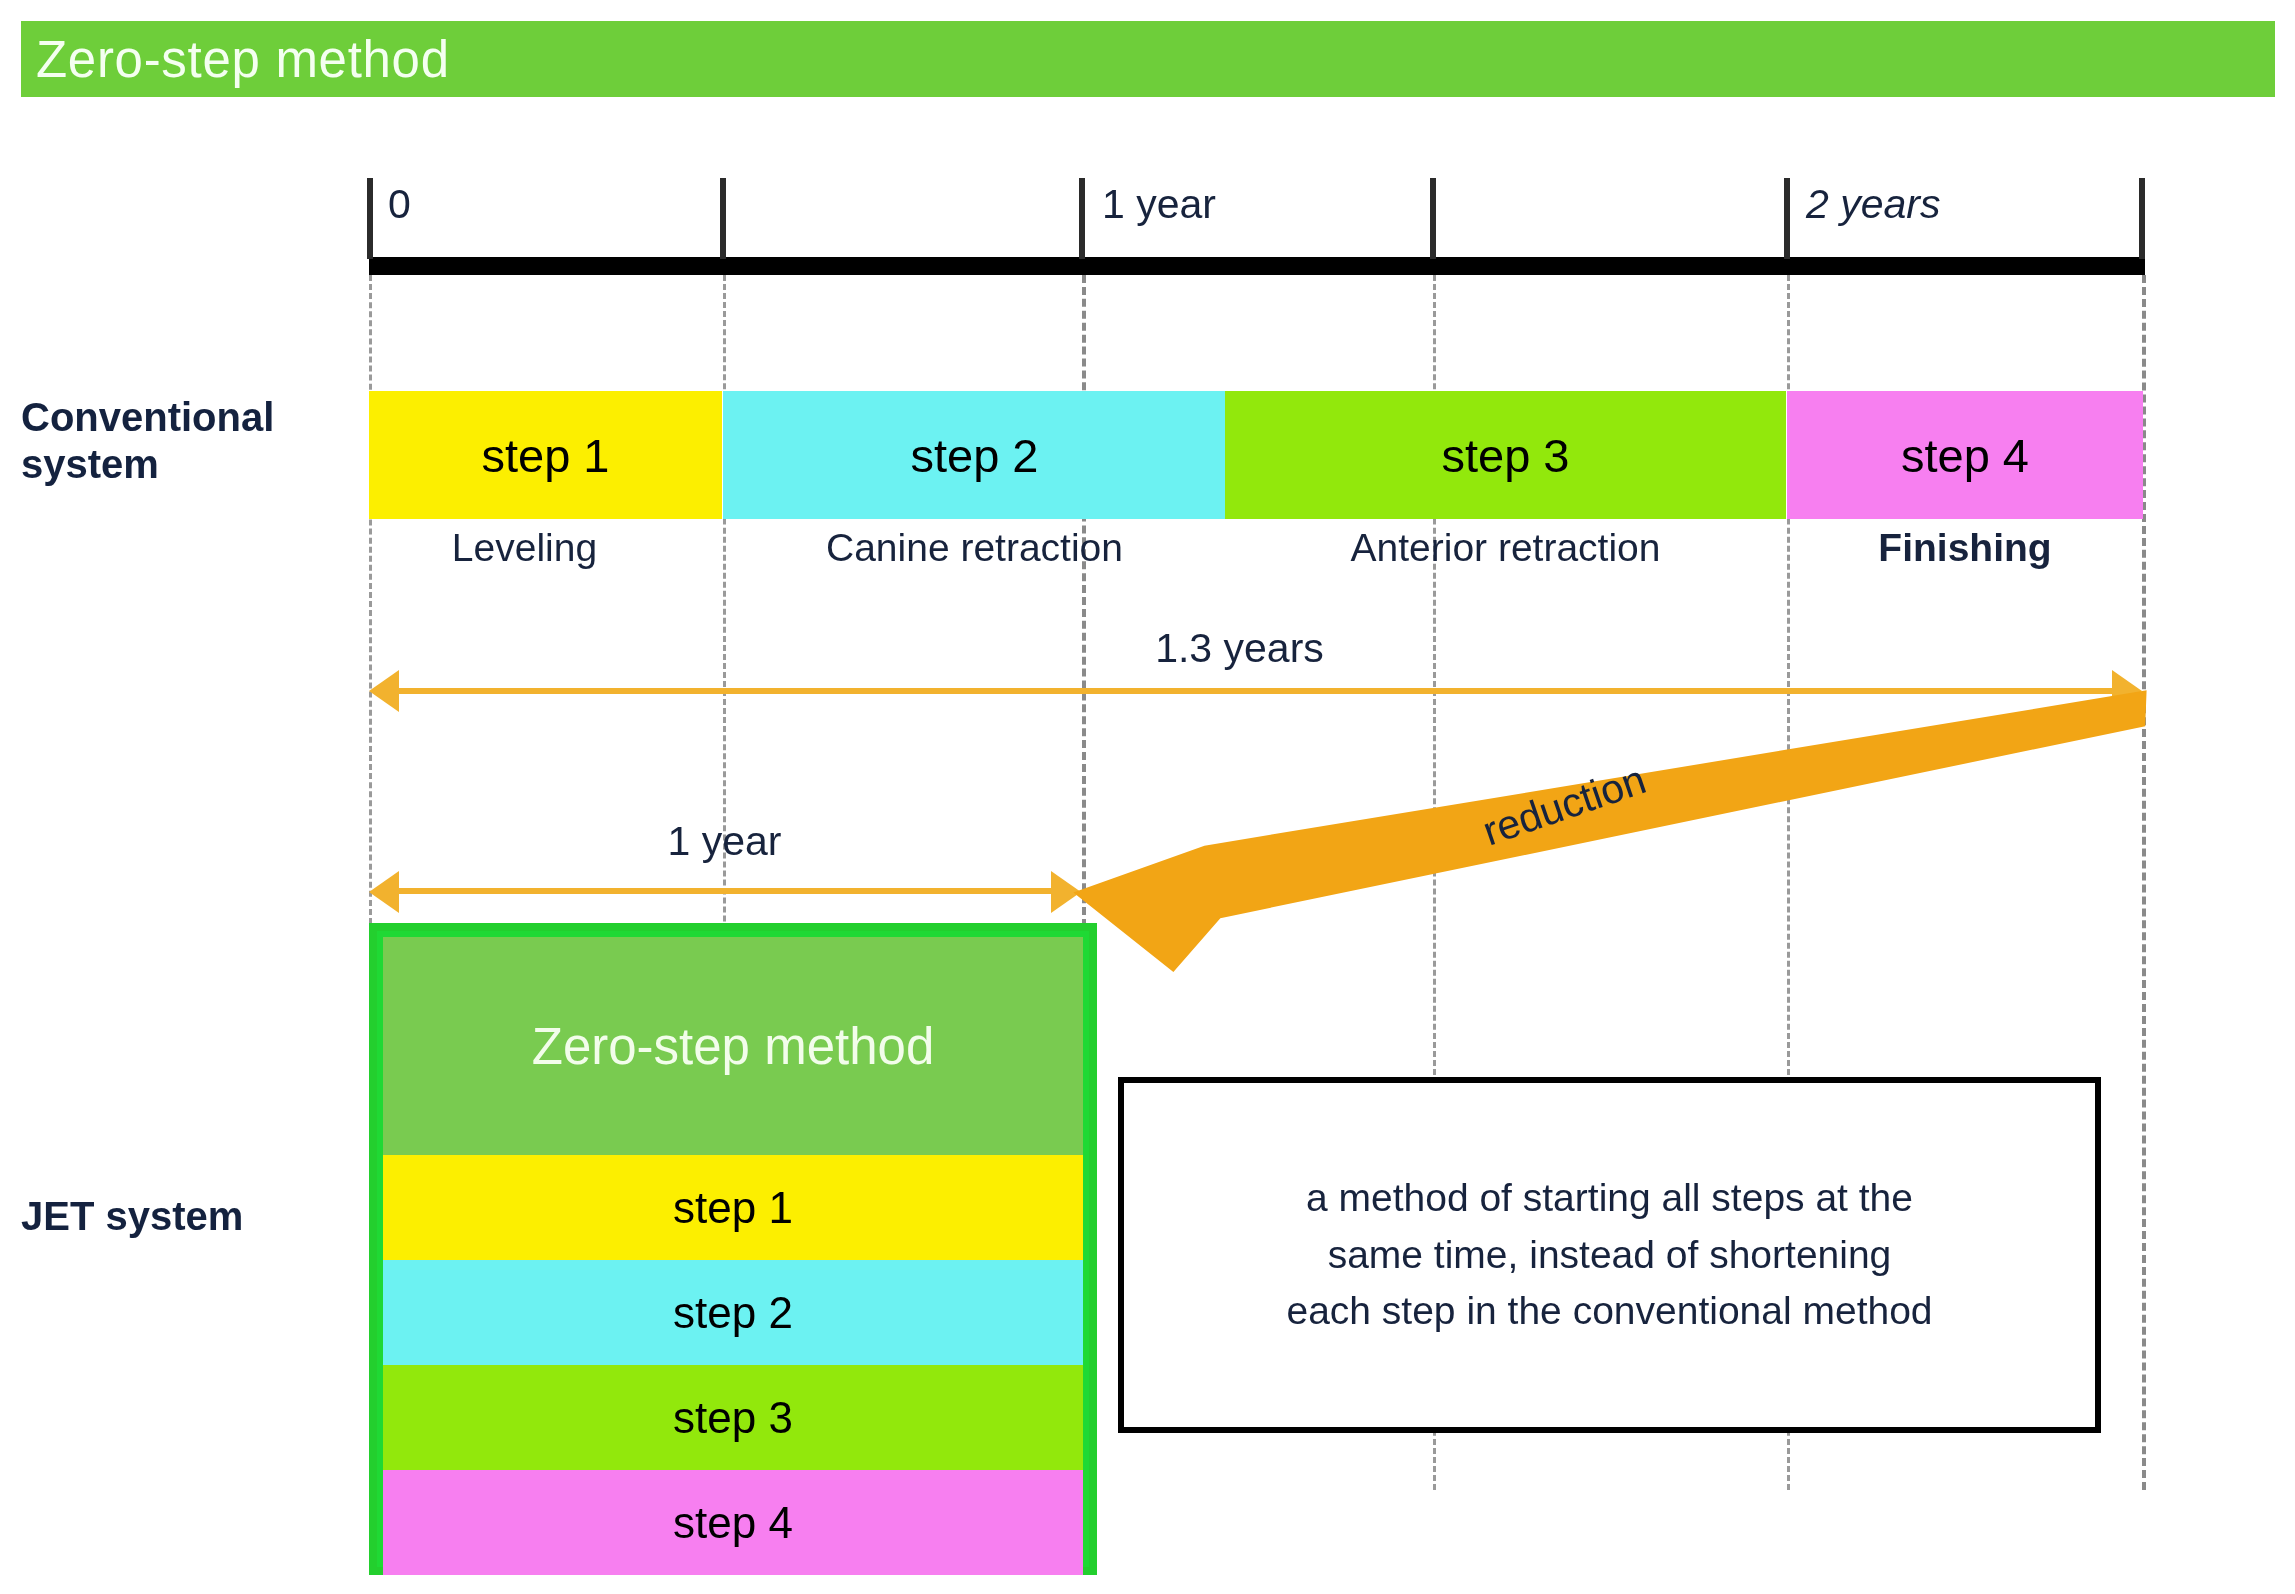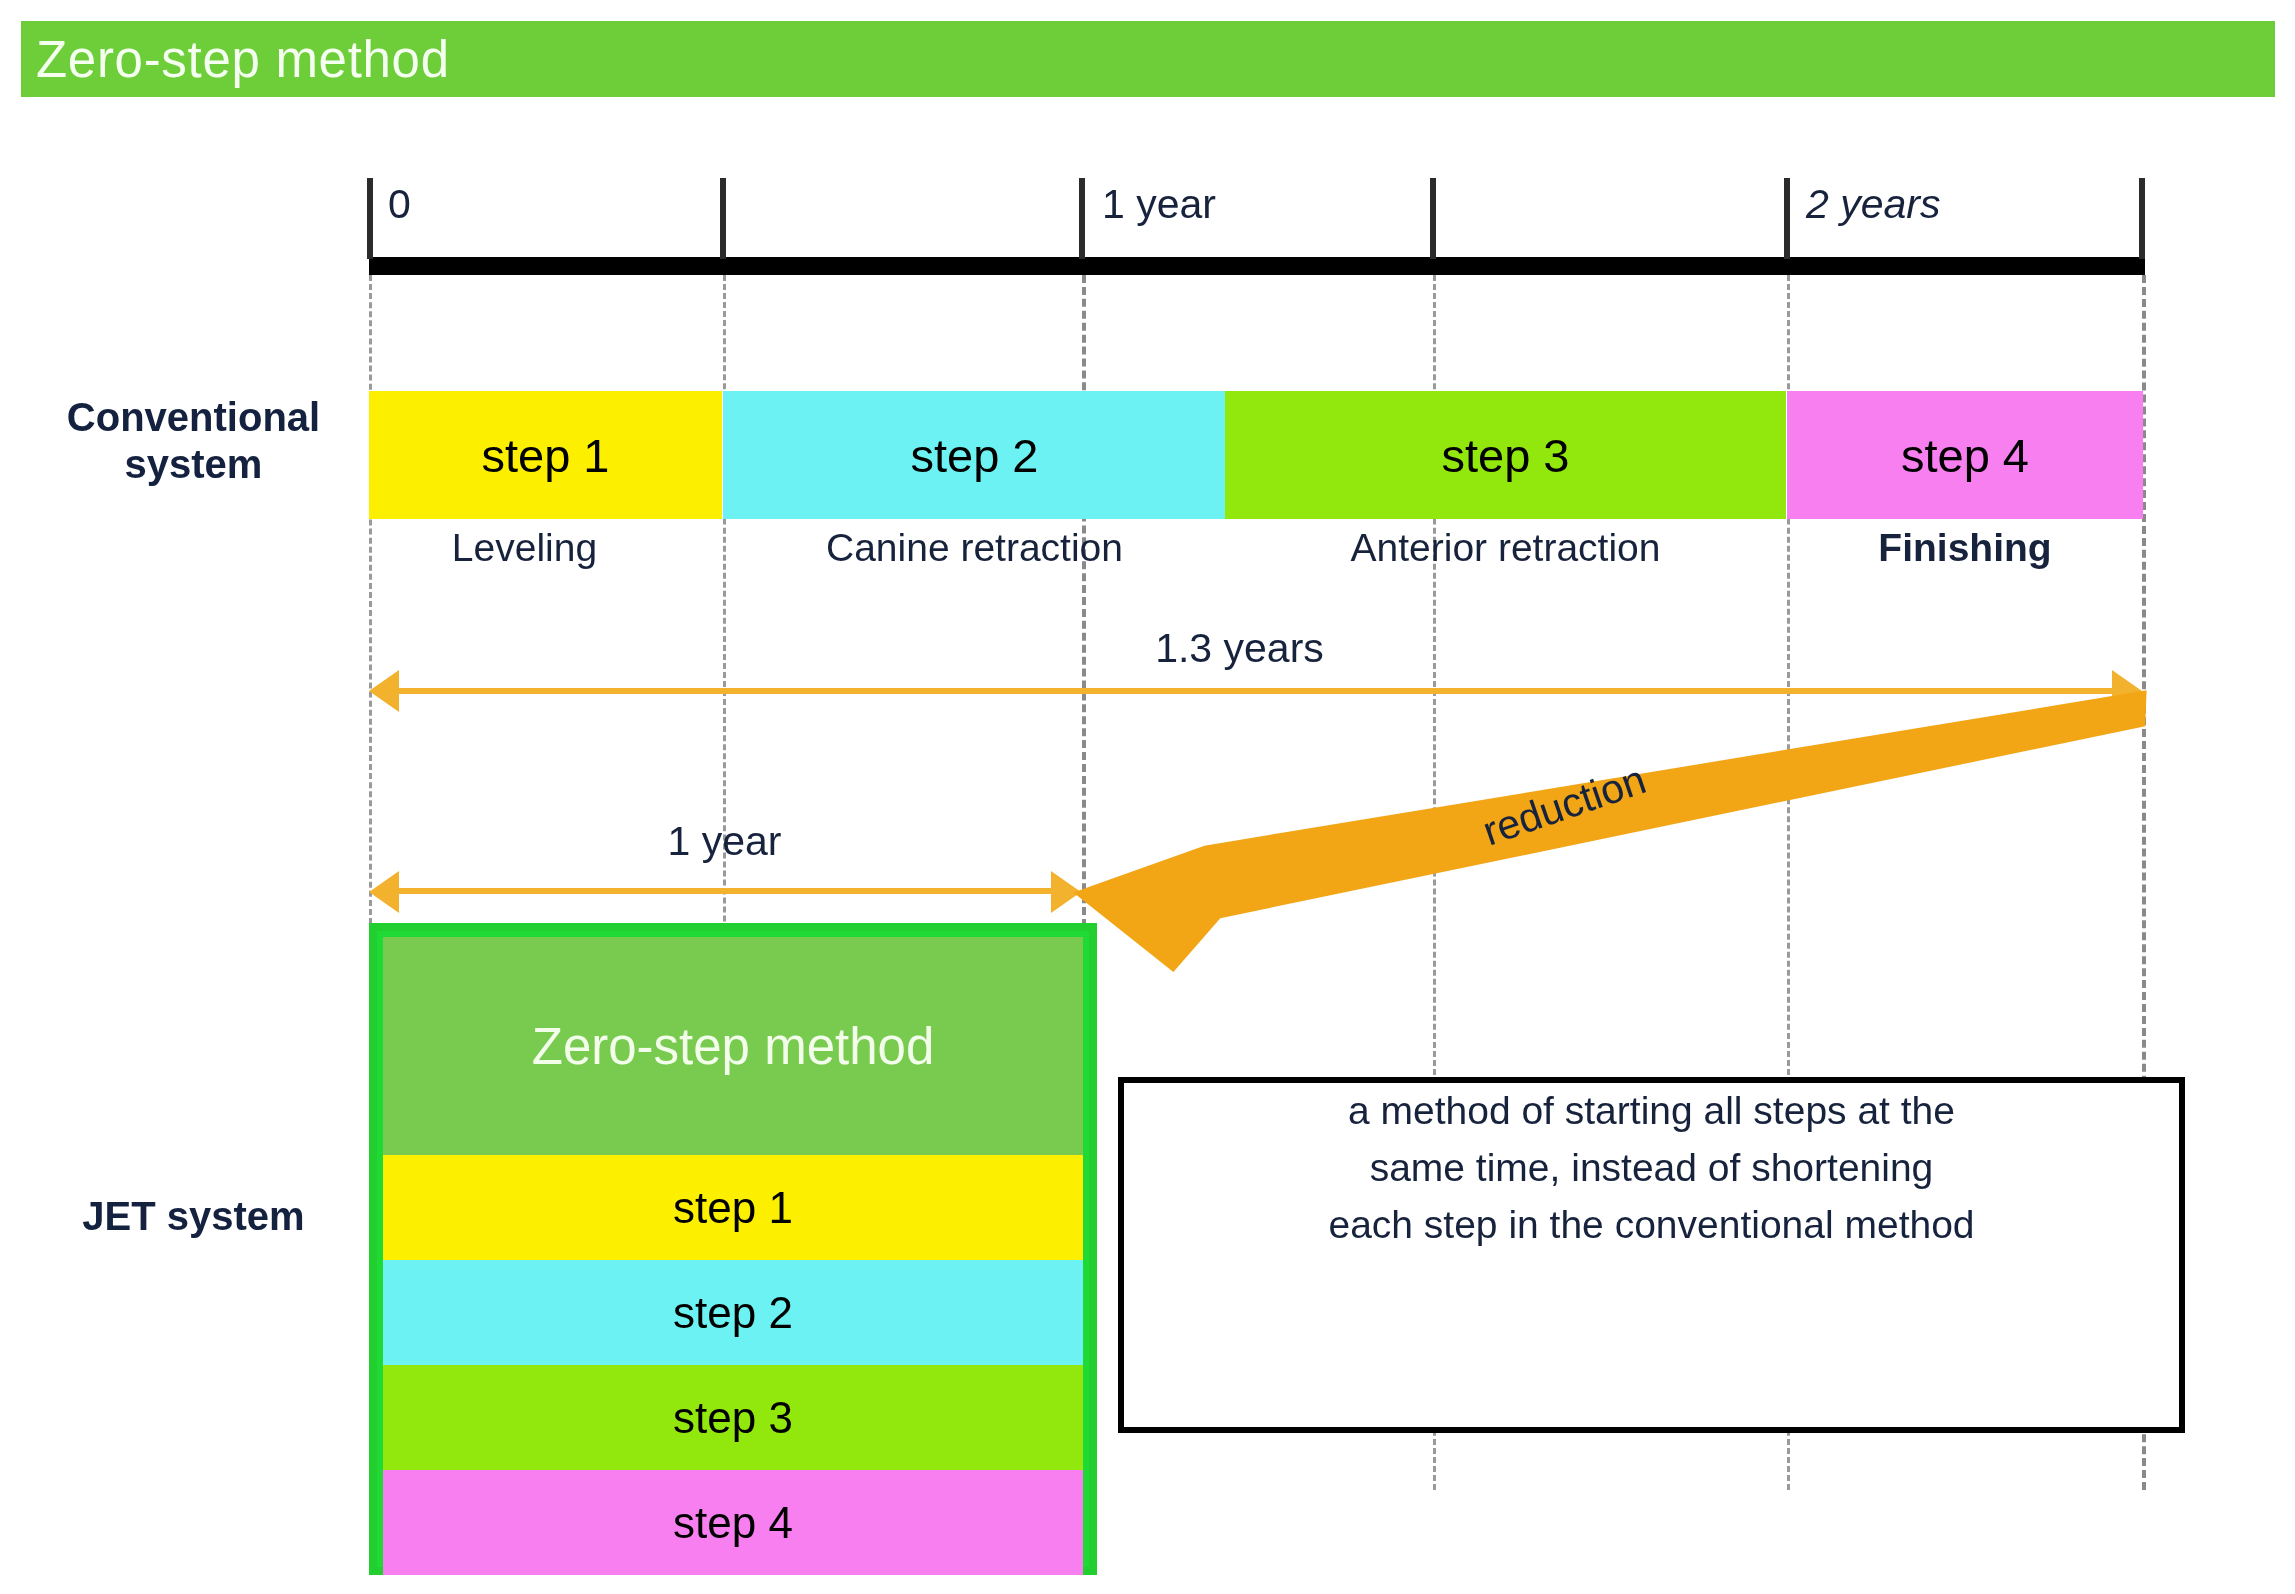--- a/index.html
+++ b/index.html
@@ -16,21 +16,21 @@
   #axis-bar{position:absolute;left:369px;top:257px;width:1776px;height:18px;background:#000;}
   .tick{position:absolute;top:178px;width:6.2px;height:81px;background:#2b2b2b;}
   .tick-label{position:absolute;top:181px;font-size:41px;color:#17233d;white-space:nowrap;}
 
   
   .vguide{position:absolute;width:0;border-left:4.8px dashed #8a8a8a;}
   .vguide.thin{border-left:3.5px dashed #9a9a9a;}
 
   
   .row-label{position:absolute;font-size:40px;font-weight:bold;color:#14223f;
-             text-align:center;line-height:1.18;}
+             line-height:1.18;}
   .conv-step{position:absolute;top:0;height:128px;display:flex;align-items:center;
              justify-content:center;font-size:47px;color:#000;}
   .conv-sub{position:absolute;top:526px;font-size:39px;color:#17233d;text-align:center;}
 
   
   .measure-line{position:absolute;height:6.2px;background:#f2b22e;}
   .measure-label{position:absolute;font-size:41px;color:#17233d;text-align:center;white-space:nowrap;}
   .arrow-l,.arrow-r{position:absolute;width:0;height:0;
     border-top:21px solid transparent;border-bottom:21px solid transparent;}
   .arrow-l{border-right:30px solid #f2b22e;}
@@ -39,23 +39,23 @@
   
   #jet-panel{position:absolute;left:369px;top:923px;width:728px;height:652px;
              background:#1fd934;border:8.3px solid #23cf2e;box-sizing:border-box;
              padding:6.2px;}
   #jet-title{height:218px;background:#79cb50;display:flex;align-items:center;
              justify-content:center;color:#f2fdea;font-size:51px;}
   .jet-step{height:105px;display:flex;align-items:center;justify-content:center;
             font-size:44px;color:#000;}
 
   
-  #explain-box{position:absolute;left:1118px;top:1077px;width:1067px;height:356px;
+  #explain-box{position:absolute;left:1118px;top:1077px;width:983px;height:356px;
                border:6.2px solid #000;background:#fff;box-sizing:border-box;
-               display:flex;align-items:flex-start;justify-content:center;}
+               display:flex;align-items:center;justify-content:center;}
   #explain-text{font-size:39px;line-height:1.46;text-align:center;color:#17233d;
                 padding:0 19.3px;}
 
   
   #reduction-label{position:absolute;left:1477px;top:811px;font-size:41px;
                    color:#17233d;transform:rotate(-19deg);transform-origin:left top;}
 
   svg.overlay{position:absolute;left:0;top:0;width:2295px;height:1594px;
               pointer-events:none;}
 </style>

